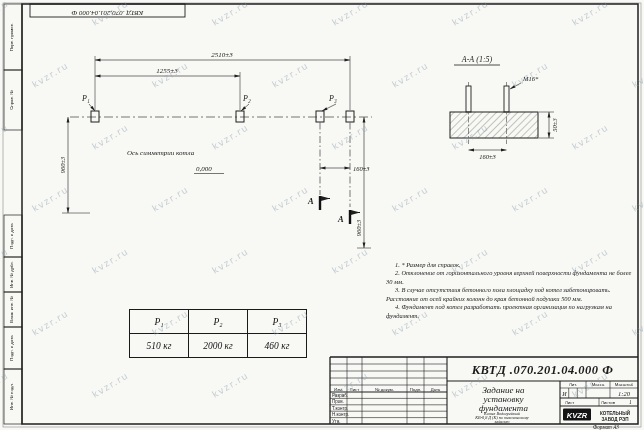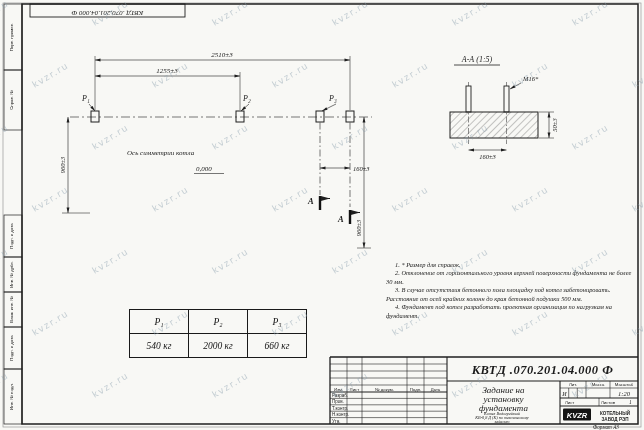--- a/index.html
+++ b/index.html
@@ -244,23 +244,23 @@
   </div>
 
   <table class="load-table">
     <tbody>
       <tr>
         <td>Р₁</td>
         <td>Р₂</td>
         <td>Р₃</td>
       </tr>
       <tr>
-        <td>540 кг</td>
+        <td>510 кг</td>
         <td>2000 кг</td>
-        <td>660 кг</td>
+        <td>460 кг</td>
       </tr>
     </tbody>
   </table>
 
   <div class="wm-layer">
       <span class="wm" style="left: -30px; top: 8px;">kvzr.ru</span>
       <span class="wm" style="left: 90px; top: 8px;">kvzr.ru</span>
       <span class="wm" style="left: 210px; top: 8px;">kvzr.ru</span>
       <span class="wm" style="left: 330px; top: 8px;">kvzr.ru</span>
       <span class="wm" style="left: 450px; top: 8px;">kvzr.ru</span>

